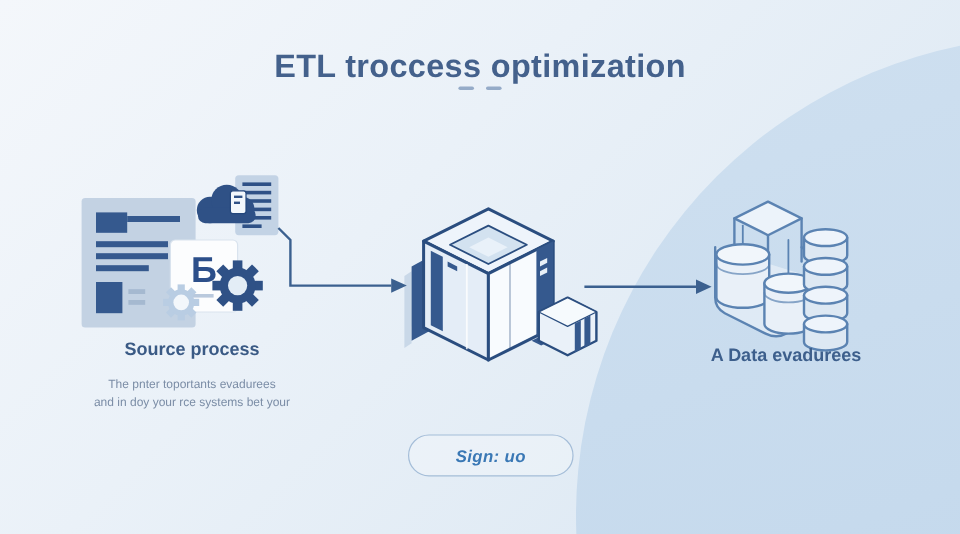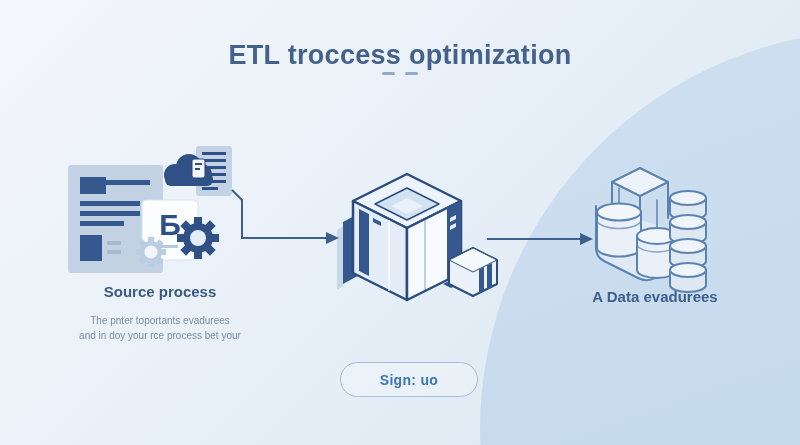--- a/index.html
+++ b/index.html
@@ -32,21 +32,21 @@
     font-size:10px;line-height:15px;color:#7b8da6;margin-top:10px;
   }
   .wh-label{
     position:absolute;left:570px;top:288px;width:170px;text-align:center;
     font-size:15px;font-weight:600;color:#3d5f8c;
   }
   .cta{
     position:absolute;left:340px;top:362px;width:138px;height:35px;
     border:1.5px solid #a4bdd8;border-radius:18px;background:rgba(255,255,255,0.25);
     display:flex;align-items:center;justify-content:center;
-    font-size:14px;font-weight:600;color:#3a78b5;letter-spacing:.3px;cursor:pointer;
+    font-size:14px;font-weight:600;color:#3a78b5;letter-spacing:.3px;cursor:pointer;font-style:italic;
   }
   svg{display:block;}
 </style>
 </head>
 <body>
 
 <div id="stage">
 
   <div class="bg-circle"></div>
 
@@ -190,19 +190,19 @@
     </g>
     <g fill="#3b608f" stroke="none">
       <polygon points="326,232 339,238 326,244"></polygon>
       <polygon points="580,233 593,239 580,245"></polygon>
     </g>
   </svg>
 
   <div class="src-heading">Source process</div>
   <div class="src-body">
     <div>The pnter toportants evadurees</div>
-    <div>and in doy your rce process bet your</div>
+    <div>and in doy your rce systems bet your</div>
   </div>
   <div class="wh-label">A Data evadurees</div>
 
   <div class="cta">Sign: uo</div>
 
 </div>
 
 </body></html>

